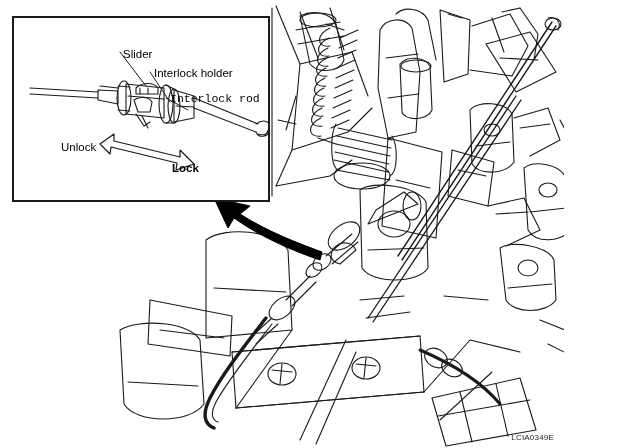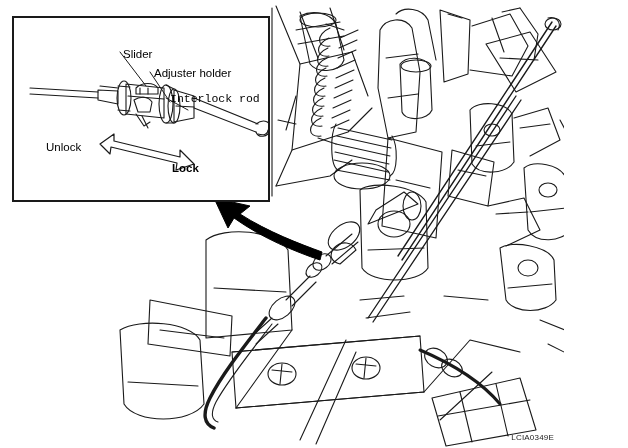--- a/index.html
+++ b/index.html
@@ -280,24 +280,24 @@
       </g>
     </svg>
 
     <svg style="position:absolute; left:0; top:0; width:254px; height:182px;" viewBox="0 0 254 182" xmlns="http://www.w3.org/2000/svg">
       <path d="M86 126 L100 116 L100 123 L166 139 L166 132 L180 146
                L162 152 L163 145 L97 129 L96 136 Z" fill="#ffffff" stroke="#1a1a1a" stroke-width="1.2" stroke-linejoin="round"></path>
     </svg>
 
     <span class="callout-label" style="left:109px; top:31px;">Slider</span>
 
-    <span class="callout-label" style="left:140px; top:50px;">Adjuster holder</span>
+    <span class="callout-label" style="left:140px; top:50px;">Interlock holder</span>
 
     <span class="callout-label" style="left:156px; top:75px;font-family:Liberation Mono, monospace;">Interlock rod</span>
 
-    <span class="callout-label" style="left:32px; top:124px;">Unlock</span>
+    <span class="callout-label" style="left:47px; top:124px;">Unlock</span>
 
     <span class="callout-label" style="left:158px; top:145px;font-weight:bold;">Lock</span>
   </div>
 
   <span id="figure-code">LCIA0349E</span>
 
 </div>
 
 </body></html>

